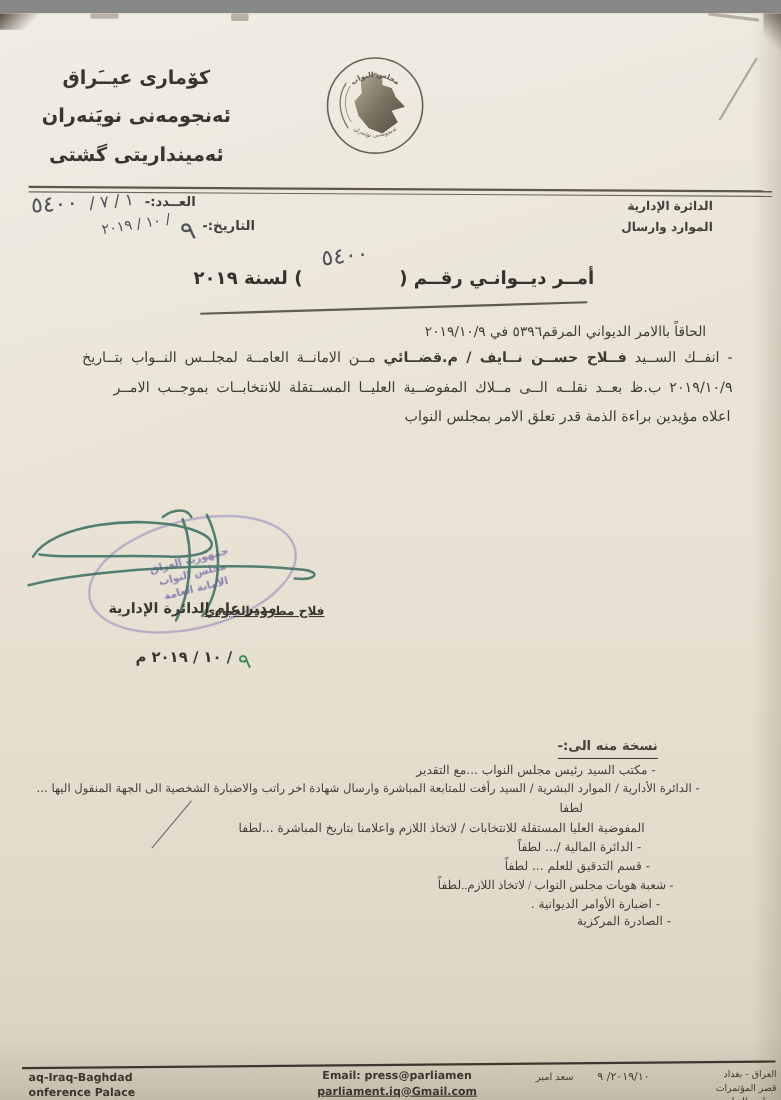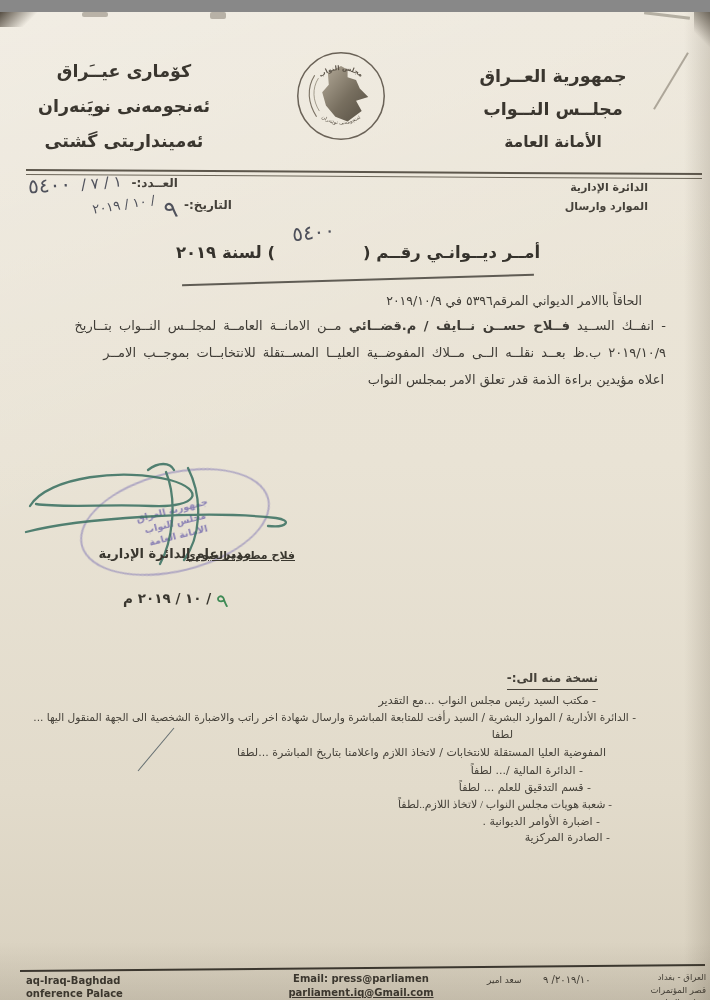--- a/index.html
+++ b/index.html
@@ -55,22 +55,22 @@
   .sig-title{left:55px;top:534px;width:240px;text-align:center;font-size:13px;font-weight:bold;color:#3a372f;}
   .sig-date{left:55px;top:578px;width:240px;display:flex;direction:rtl;justify-content:center;gap:5px;
     font-size:13.5px;font-weight:bold;color:#3a372f;}
   .hw-green{color:#3e8a55;font-size:20px;font-weight:normal;transform:rotate(-14deg) translateY(4px);display:inline-block;line-height:14px;}
 
   
   .copies-item{font-size:11px;color:#454139;white-space:nowrap;}
   .cp-head{right:112px;top:659px;font-size:12px;font-weight:bold;border-bottom:1.5px solid #454139;padding-bottom:4px;}
   .cp1{right:114px;top:682px;}
   .cp2{right:74px;top:699px;font-size:10.6px;}
-  .cp2w{right:197px;top:716px;}
-  .cp3{right:104px;top:734px;}
+  .cp2w{right:180px;top:716px;}
+  .cp3{right:124px;top:734px;}
   .cp4{right:127px;top:752px;}
   .cp5{right:119px;top:769px;}
   .cp6{right:98px;top:786px;font-family:Liberation Serif, serif;}
   .cp7{right:110px;top:803px;}
   .cp8{right:100px;top:819px;}
   .cp-slash{left:128px;top:737px;width:56px;height:0;border-top:1.7px solid #4e5a60;transform:rotate(-50deg);opacity:.85;}
 
   
   .f-rule{left:20px;top:955px;width:685px;height:2px;background:#3b372f;transform:rotate(-.5deg);}
   .f-en{left:26px;top:962px;font-size:10px;font-weight:bold;line-height:13px;color:#3b372f;}
@@ -121,25 +121,20 @@
       <text font-size="7" fill="#5b5348" font-weight="bold" font-family="DejaVu Sans, sans-serif">
         <textPath href="#arcT" startOffset="50%" text-anchor="middle">مجلس النواب</textPath>
       </text>
       <path id="arcB" d="M16 56 A36 36 0 0 0 84 56" fill="none"></path>
       <text font-size="5.5" fill="#5b5348" font-family="DejaVu Sans, sans-serif">
         <textPath href="#arcB" startOffset="50%" text-anchor="middle">ئەنجومەنى نوێنەران</textPath>
       </text>
     </svg>
   </div>
 
-  <div class="abs hdr-right center rtl">
-    <div>جمهورية العــراق</div>
-    <div>مجلــس النــواب</div>
-    <div class="l3">الأمانة العامة</div>
-  </div>
 
   <div class="abs rule"></div>
 
   <div class="abs dept rtl">
     <div>الدائرة الإدارية</div>
     <div>الموارد وارسال</div>
   </div>
 
   <div class="abs refrow">
     <span class="mlabel">العــدد:-</span>

